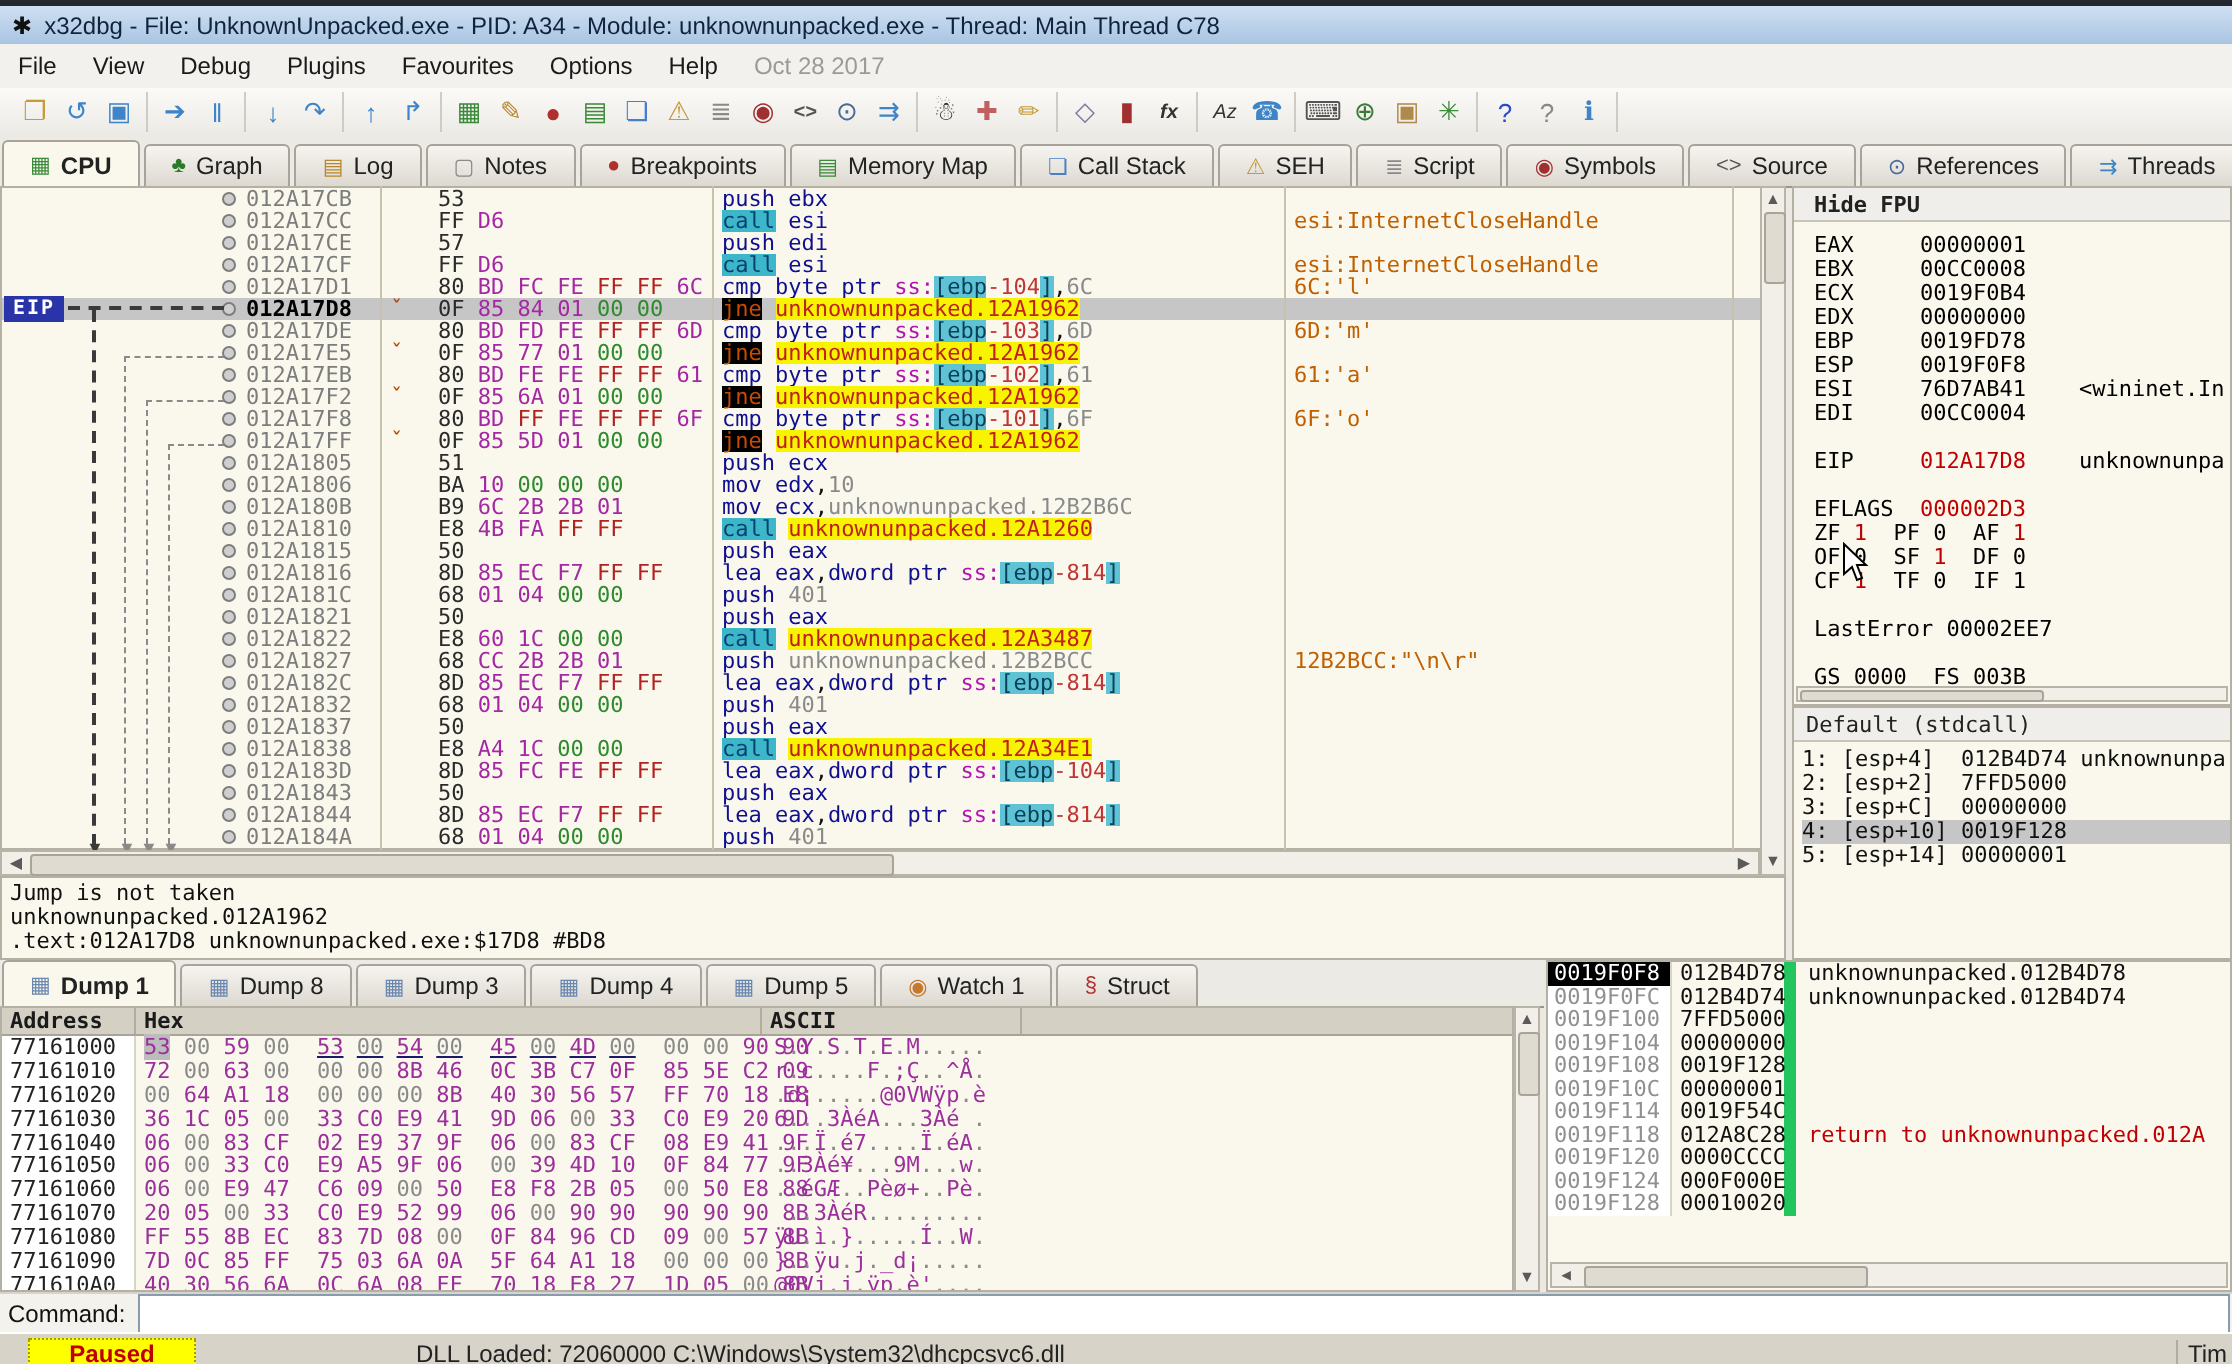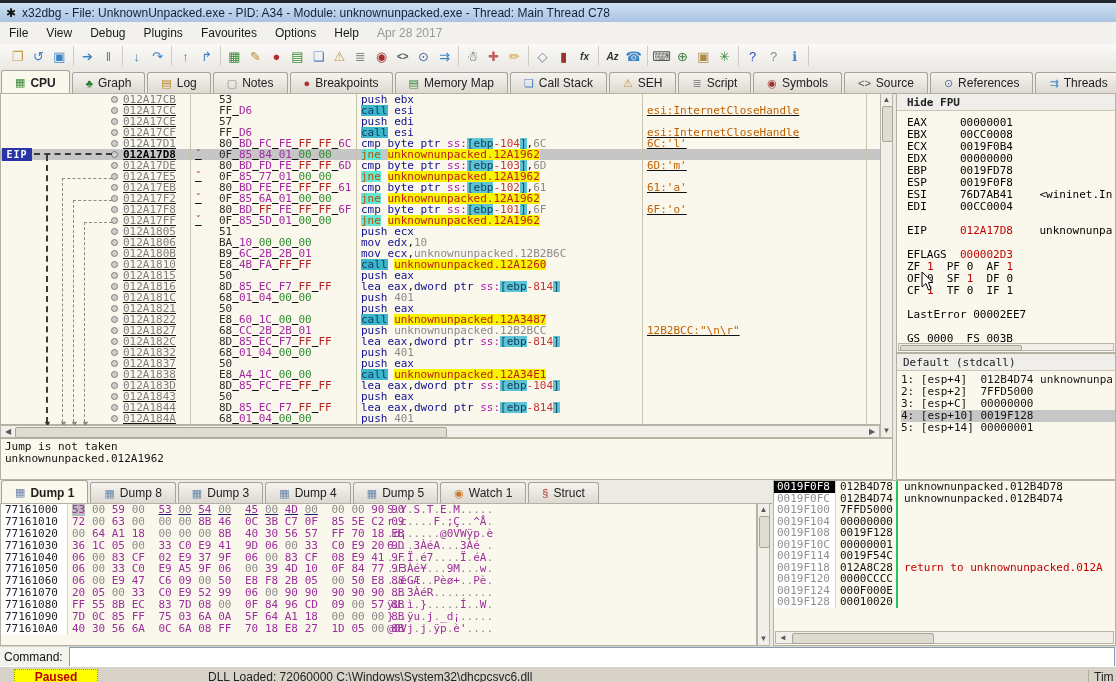--- a/index.html
+++ b/index.html
@@ -24,39 +24,39 @@
   
   .tabbar{display:flex;align-items:flex-end;background:#eceae5;border-bottom:1px solid #9a958b;}
   #maintabs{position:absolute;left:0;top:68px;width:1116px;height:25px;}
   .tab{display:flex;align-items:center;gap:5px;height:20px;padding:0 13px;margin:2px 1px 0 1px;
     background:linear-gradient(#f6f4f0,#ddd9d1);border:1px solid #a8a298;border-bottom:none;
     border-radius:3px 3px 0 0;white-space:nowrap;color:#222;}
   .tab.active{background:#faf8ec;height:23px;margin-bottom:-1px;font-weight:bold;}
   .tab .ticon{font-size:11px;}
   
   #disasm{position:absolute;left:0;top:93px;width:880px;height:332px;background:#faf8ec;
-    border:1px solid #b4b0a4;border-right:none;box-sizing:border-box;overflow:hidden;text-decoration:underline;}
+    border:1px solid #b4b0a4;border-right:none;box-sizing:border-box;overflow:hidden;}
   .colline{position:absolute;top:93px;height:332px;width:1px;background:#c6c2ae;}
   .drow{height:11px;line-height:11px;white-space:pre;display:flex;}
   .drow span{display:inline-block;}
   .dgut{width:108px;}
   .ddot{width:14px;position:relative;}
   .ddot i{position:absolute;left:2px;top:2px;width:5px;height:5px;border:1.5px solid #7d7d7d;border-radius:50%;background:#cfcfcf;}
   .daddr{width:64px;color:#7d7d7d;}
   .djmp{width:32px;color:#b34700;padding-left:8px;box-sizing:border-box;}
   .dbytes{width:142px;}
   .dins{width:286px;}
   .dcmt{color:#c06000;}
   .drow.sel{background:#c6c6c6;}
   .drow.sel .daddr{color:#000;font-weight:bold;}
   .by-op{color:#2b2b2b;} .by-00{color:#2e8b2e;} .by-ff{color:#b22222;} .by-x{color:#a428a4;}
   .sg-mn{color:#0f0f8f;} .sg-reg{color:#0f0f8f;} .sg-pl{color:#101010;}
   .sg-seg{color:#b313b3;} .sg-mem{background:#5fc3d6;color:#0a3f58;}
   .sg-disp{color:#c23535;text-align:center;} .sg-imm{color:#8a8a8a;}
-  .sg-jcc{background:#5eead4;color:#c64a00;}
+  .sg-jcc{background:#000000;color:#c64a00;}
   .sg-target{background:#f8f400;color:#c02020;}
   .sg-callmn{background:#3cb6c9;color:#0b3f70;}
   .sg-lbl{color:#8a8a8a;}
   
   .jline{position:absolute;}
   .eipbox{position:absolute;left:2px;top:148px;width:30px;height:13px;background:#2834a8;color:#fff;
     font-weight:bold;font-size:10px;text-align:center;line-height:13px;letter-spacing:1px;}
   .jarrow{position:absolute;color:#3a3a3a;font-size:9px;}
   
   .sb{position:absolute;background:#f1efe8;border:1px solid #b8b4a8;box-sizing:border-box;}
@@ -94,21 +94,21 @@
   .hx-sel{background:#bcbcbc;}
   .hx-und{text-decoration:underline;text-decoration-color:#1a1a6a;}
   .as-dot{color:#8a8a8a;} .as{color:#9b2f9b;}
   .hgrp{border-right:1px solid #d8d4c6;margin-right:4px;padding-right:2px;display:inline-block;}
   
   #stack{position:absolute;left:773px;top:480px;width:343px;height:166px;background:#faf8ec;
     border:1px solid #b4b0a4;box-sizing:border-box;overflow:hidden;}
   .stkrow{height:11.5px;line-height:11.5px;white-space:pre;display:flex;}
   .st-addr{width:62px;padding-left:3px;box-sizing:border-box;color:#909090;background:#fff;border-right:1px solid #d8d4c6;}
   .st-addr.sel{background:#000;color:#fff;}
-  .st-val{width:62px;padding-left:4px;box-sizing:border-box;color:#111;border-right:2px solid #22c55e;}
+  .st-val{width:62px;padding-left:4px;box-sizing:border-box;color:#111;border-right:6px solid #22c55e;}
   .st-cmt{padding-left:6px;color:#111;}
   .st-cmt.red{color:#c00000;}
   
   #cmdbar{position:absolute;left:0;top:646px;width:1116px;height:20px;background:#f4f2ed;display:flex;align-items:center;border-top:1px solid #d8d4cc;}
   #cmdlabel{padding:0 6px 0 4px;color:#111;}
   #cmdinput{width:1040px;height:16px;border:1px solid #889cb0;background:#fff;font-size:11px;}
   
   #statusbar{position:absolute;left:0;top:666px;width:1116px;height:20px;background:#d7d3c8;border-top:1px solid #fff;
     display:flex;align-items:center;}
   #status-paused{width:82px;height:14px;margin-left:14px;background:#ffff00;color:#c00000;font-weight:bold;
@@ -129,21 +129,21 @@
 
   <div id="menubar">
 
   <span class="menu-item">File</span>
       <span class="menu-item">View</span>
       <span class="menu-item">Debug</span>
       <span class="menu-item">Plugins</span>
       <span class="menu-item">Favourites</span>
       <span class="menu-item">Options</span>
       <span class="menu-item">Help</span>
-      <span id="menu-date">Apr 28 2017</span>
+      <span id="menu-date">Oct 28 2017</span>
     </div>
 
   <div id="toolbar">
 
   <div class="tb-group">
         <span class="tb-btn" style="color: rgb(199, 154, 58);">❐</span>
         <span class="tb-btn" style="color: rgb(61, 133, 200);">↺</span>
         <span class="tb-btn" style="color: rgb(61, 133, 200);">▣</span>
       </div>
       <div class="tb-group">
@@ -175,21 +175,21 @@
         <span class="tb-btn" style="color: rgb(51, 51, 51);">☃</span>
         <span class="tb-btn" style="color: rgb(192, 96, 96);">✚</span>
         <span class="tb-btn" style="color: rgb(199, 154, 58);">✏</span>
       </div>
       <div class="tb-group">
         <span class="tb-btn" style="color: rgb(122, 122, 160);">◇</span>
         <span class="tb-btn" style="color: rgb(160, 48, 48);">▮</span>
         <span class="tb-btn" style="color: rgb(51, 51, 51); font-size: 10px; font-style: italic; font-weight: bold;">fx</span>
       </div>
       <div class="tb-group">
-        <span class="tb-btn" style="color: rgb(51, 51, 51); font-size: 10px; font-style: italic; font-weight: bold;">Az</span>
+        <span class="tb-btn" style="color: rgb(51, 51, 51); font-size: 10px; font-style: italic; font-weight: normal;">Az</span>
         <span class="tb-btn" style="color: rgb(61, 133, 200);">☎</span>
       </div>
       <div class="tb-group">
         <span class="tb-btn" style="color: rgb(85, 85, 85);">⌨</span>
         <span class="tb-btn" style="color: rgb(58, 122, 58);">⊕</span>
         <span class="tb-btn" style="color: rgb(176, 138, 74);">▣</span>
         <span class="tb-btn" style="color: rgb(58, 138, 58);">✳</span>
       </div>
       <div class="tb-group">
         <span class="tb-btn" style="color: rgb(42, 74, 200);">?</span>
@@ -334,20 +334,21 @@
         <div class="argrow">2: [esp+2]  7FFD5000</div>
         <div class="argrow">3: [esp+C]  00000000</div>
         <div class="argrow sel">4: [esp+10] 0019F128</div>
         <div class="argrow">5: [esp+14] 00000001</div>
       </div>
   </div>
 
   <div id="infobox" class="mono">
     <div>Jump is not taken</div>
     <div>unknownunpacked.012A1962</div>
+    <div>.text:012A17D8 unknownunpacked.exe:$17D8 #BD8</div>
   </div>
 
   <div id="dumptabs" class="tabbar">
 
   <div class="tab active">
         <span class="ticon" style="color: rgb(106, 135, 176);">▦</span>
         <span>Dump 1</span>
       </div>
       <div class="tab">
         <span class="ticon" style="color: rgb(106, 135, 176);">▦</span>
@@ -369,20 +370,25 @@
         <span class="ticon" style="color: rgb(200, 120, 44);">◉</span>
         <span>Watch 1</span>
       </div>
       <div class="tab">
         <span class="ticon" style="color: rgb(176, 48, 48);">§</span>
         <span>Struct</span>
       </div>
     </div>
 
   <div id="dump" class="mono">
+    <div id="dump-header">
+      <span style="width:67px">Address</span>
+      <span style="width:313px">Hex</span>
+      <span style="width:130px">ASCII</span>
+    </div>
     <div id="dump-body">
         <div class="dumprow"><span class="dp-addr">77161000</span><span class="dp-hex"><span class="hx hx-sel">53</span> <span class="hx-00">00</span> <span class="hx">59</span> <span class="hx-00">00</span><span class="hgrp"></span> <span class="hx hx-und">53</span> <span class="hx-00 hx-und">00</span> <span class="hx hx-und">54</span> <span class="hx-00 hx-und">00</span><span class="hgrp"></span> <span class="hx hx-und">45</span> <span class="hx-00 hx-und">00</span> <span class="hx hx-und">4D</span> <span class="hx-00 hx-und">00</span><span class="hgrp"></span> <span class="hx-00">00</span> <span class="hx-00">00</span> <span class="hx">90</span> <span class="hx">90</span> </span><span class="dp-asc"><span class="as">S</span><span class="as-dot">.</span><span class="as">Y</span><span class="as-dot">.</span><span class="as">S</span><span class="as-dot">.</span><span class="as">T</span><span class="as-dot">.</span><span class="as">E</span><span class="as-dot">.</span><span class="as">M</span><span class="as-dot">.</span><span class="as-dot">.</span><span class="as-dot">.</span><span class="as-dot">.</span><span class="as-dot">.</span></span></div>
         <div class="dumprow"><span class="dp-addr">77161010</span><span class="dp-hex"><span class="hx">72</span> <span class="hx-00">00</span> <span class="hx">63</span> <span class="hx-00">00</span><span class="hgrp"></span> <span class="hx-00">00</span> <span class="hx-00">00</span> <span class="hx">8B</span> <span class="hx">46</span><span class="hgrp"></span> <span class="hx">0C</span> <span class="hx">3B</span> <span class="hx">C7</span> <span class="hx">0F</span><span class="hgrp"></span> <span class="hx">85</span> <span class="hx">5E</span> <span class="hx">C2</span> <span class="hx">09</span> </span><span class="dp-asc"><span class="as">r</span><span class="as-dot">.</span><span class="as">c</span><span class="as-dot">.</span><span class="as-dot">.</span><span class="as-dot">.</span><span class="as-dot">.</span><span class="as">F</span><span class="as-dot">.</span><span class="as">;</span><span class="as">Ç</span><span class="as-dot">.</span><span class="as-dot">.</span><span class="as">^</span><span class="as">Å</span><span class="as-dot">.</span></span></div>
         <div class="dumprow"><span class="dp-addr">77161020</span><span class="dp-hex"><span class="hx-00">00</span> <span class="hx">64</span> <span class="hx">A1</span> <span class="hx">18</span><span class="hgrp"></span> <span class="hx-00">00</span> <span class="hx-00">00</span> <span class="hx-00">00</span> <span class="hx">8B</span><span class="hgrp"></span> <span class="hx">40</span> <span class="hx">30</span> <span class="hx">56</span> <span class="hx">57</span><span class="hgrp"></span> <span class="hx">FF</span> <span class="hx">70</span> <span class="hx">18</span> <span class="hx">E8</span> </span><span class="dp-asc"><span class="as-dot">.</span><span class="as">d</span><span class="as">¡</span><span class="as-dot">.</span><span class="as-dot">.</span><span class="as-dot">.</span><span class="as-dot">.</span><span class="as-dot">.</span><span class="as">@</span><span class="as">0</span><span class="as">V</span><span class="as">W</span><span class="as">ÿ</span><span class="as">p</span><span class="as-dot">.</span><span class="as">è</span></span></div>
         <div class="dumprow"><span class="dp-addr">77161030</span><span class="dp-hex"><span class="hx">36</span> <span class="hx">1C</span> <span class="hx">05</span> <span class="hx-00">00</span><span class="hgrp"></span> <span class="hx">33</span> <span class="hx">C0</span> <span class="hx">E9</span> <span class="hx">41</span><span class="hgrp"></span> <span class="hx">9D</span> <span class="hx">06</span> <span class="hx-00">00</span> <span class="hx">33</span><span class="hgrp"></span> <span class="hx">C0</span> <span class="hx">E9</span> <span class="hx">20</span> <span class="hx">9D</span> </span><span class="dp-asc"><span class="as">6</span><span class="as-dot">.</span><span class="as-dot">.</span><span class="as-dot">.</span><span class="as">3</span><span class="as">À</span><span class="as">é</span><span class="as">A</span><span class="as-dot">.</span><span class="as-dot">.</span><span class="as-dot">.</span><span class="as">3</span><span class="as">À</span><span class="as">é</span><span class="as"> </span><span class="as-dot">.</span></span></div>
         <div class="dumprow"><span class="dp-addr">77161040</span><span class="dp-hex"><span class="hx">06</span> <span class="hx-00">00</span> <span class="hx">83</span> <span class="hx">CF</span><span class="hgrp"></span> <span class="hx">02</span> <span class="hx">E9</span> <span class="hx">37</span> <span class="hx">9F</span><span class="hgrp"></span> <span class="hx">06</span> <span class="hx-00">00</span> <span class="hx">83</span> <span class="hx">CF</span><span class="hgrp"></span> <span class="hx">08</span> <span class="hx">E9</span> <span class="hx">41</span> <span class="hx">9F</span> </span><span class="dp-asc"><span class="as-dot">.</span><span class="as-dot">.</span><span class="as-dot">.</span><span class="as">Ï</span><span class="as-dot">.</span><span class="as">é</span><span class="as">7</span><span class="as-dot">.</span><span class="as-dot">.</span><span class="as-dot">.</span><span class="as-dot">.</span><span class="as">Ï</span><span class="as-dot">.</span><span class="as">é</span><span class="as">A</span><span class="as-dot">.</span></span></div>
         <div class="dumprow"><span class="dp-addr">77161050</span><span class="dp-hex"><span class="hx">06</span> <span class="hx-00">00</span> <span class="hx">33</span> <span class="hx">C0</span><span class="hgrp"></span> <span class="hx">E9</span> <span class="hx">A5</span> <span class="hx">9F</span> <span class="hx">06</span><span class="hgrp"></span> <span class="hx-00">00</span> <span class="hx">39</span> <span class="hx">4D</span> <span class="hx">10</span><span class="hgrp"></span> <span class="hx">0F</span> <span class="hx">84</span> <span class="hx">77</span> <span class="hx">9F</span> </span><span class="dp-asc"><span class="as-dot">.</span><span class="as-dot">.</span><span class="as">3</span><span class="as">À</span><span class="as">é</span><span class="as">¥</span><span class="as-dot">.</span><span class="as-dot">.</span><span class="as-dot">.</span><span class="as">9</span><span class="as">M</span><span class="as-dot">.</span><span class="as-dot">.</span><span class="as-dot">.</span><span class="as">w</span><span class="as-dot">.</span></span></div>
         <div class="dumprow"><span class="dp-addr">77161060</span><span class="dp-hex"><span class="hx">06</span> <span class="hx-00">00</span> <span class="hx">E9</span> <span class="hx">47</span><span class="hgrp"></span> <span class="hx">C6</span> <span class="hx">09</span> <span class="hx-00">00</span> <span class="hx">50</span><span class="hgrp"></span> <span class="hx">E8</span> <span class="hx">F8</span> <span class="hx">2B</span> <span class="hx">05</span><span class="hgrp"></span> <span class="hx-00">00</span> <span class="hx">50</span> <span class="hx">E8</span> <span class="hx">88</span> </span><span class="dp-asc"><span class="as-dot">.</span><span class="as-dot">.</span><span class="as">é</span><span class="as">G</span><span class="as">Æ</span><span class="as-dot">.</span><span class="as-dot">.</span><span class="as">P</span><span class="as">è</span><span class="as">ø</span><span class="as">+</span><span class="as-dot">.</span><span class="as-dot">.</span><span class="as">P</span><span class="as">è</span><span class="as-dot">.</span></span></div>
         <div class="dumprow"><span class="dp-addr">77161070</span><span class="dp-hex"><span class="hx">20</span> <span class="hx">05</span> <span class="hx-00">00</span> <span class="hx">33</span><span class="hgrp"></span> <span class="hx">C0</span> <span class="hx">E9</span> <span class="hx">52</span> <span class="hx">99</span><span class="hgrp"></span> <span class="hx">06</span> <span class="hx-00">00</span> <span class="hx">90</span> <span class="hx">90</span><span class="hgrp"></span> <span class="hx">90</span> <span class="hx">90</span> <span class="hx">90</span> <span class="hx">8B</span> </span><span class="dp-asc"><span class="as"> </span><span class="as-dot">.</span><span class="as-dot">.</span><span class="as">3</span><span class="as">À</span><span class="as">é</span><span class="as">R</span><span class="as-dot">.</span><span class="as-dot">.</span><span class="as-dot">.</span><span class="as-dot">.</span><span class="as-dot">.</span><span class="as-dot">.</span><span class="as-dot">.</span><span class="as-dot">.</span><span class="as-dot">.</span></span></div>
         <div class="dumprow"><span class="dp-addr">77161080</span><span class="dp-hex"><span class="hx">FF</span> <span class="hx">55</span> <span class="hx">8B</span> <span class="hx">EC</span><span class="hgrp"></span> <span class="hx">83</span> <span class="hx">7D</span> <span class="hx">08</span> <span class="hx-00">00</span><span class="hgrp"></span> <span class="hx">0F</span> <span class="hx">84</span> <span class="hx">96</span> <span class="hx">CD</span><span class="hgrp"></span> <span class="hx">09</span> <span class="hx-00">00</span> <span class="hx">57</span> <span class="hx">8B</span> </span><span class="dp-asc"><span class="as">ÿ</span><span class="as">U</span><span class="as-dot">.</span><span class="as">ì</span><span class="as-dot">.</span><span class="as">}</span><span class="as-dot">.</span><span class="as-dot">.</span><span class="as-dot">.</span><span class="as-dot">.</span><span class="as-dot">.</span><span class="as">Í</span><span class="as-dot">.</span><span class="as-dot">.</span><span class="as">W</span><span class="as-dot">.</span></span></div>

